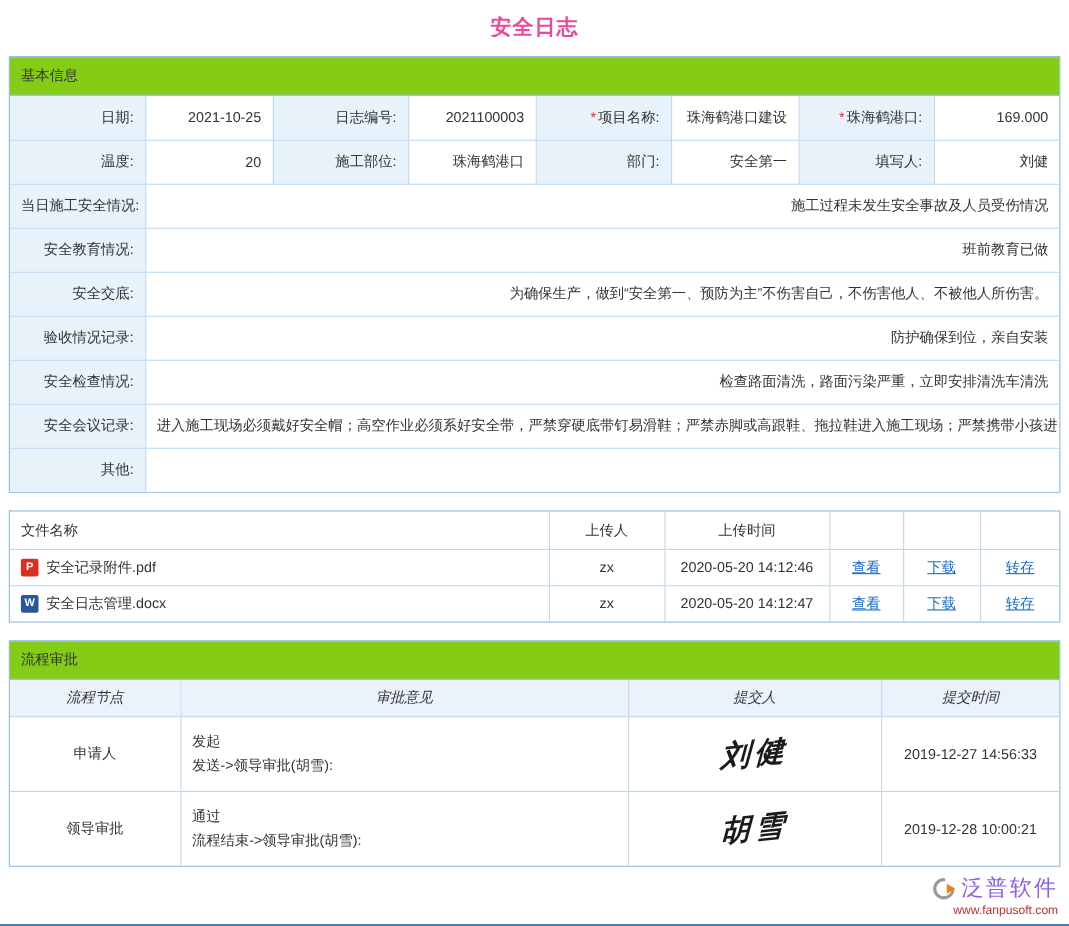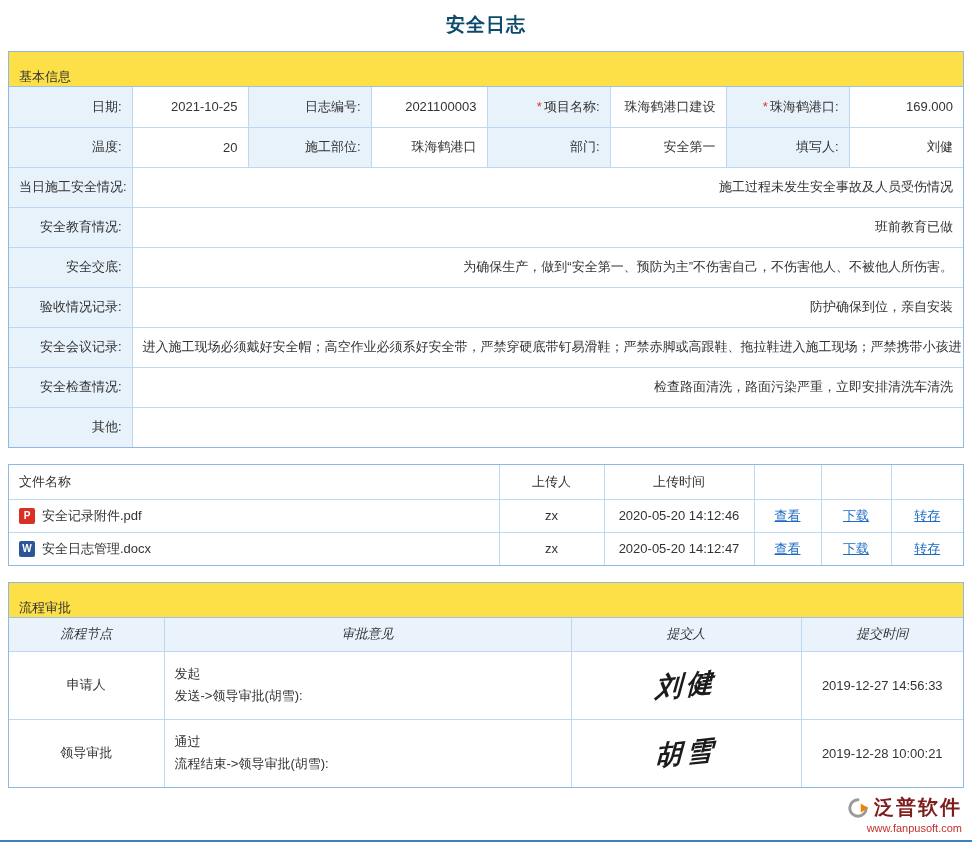--- a/index.html
+++ b/index.html
@@ -3,27 +3,27 @@
 <meta charset="utf-8">
 <style>
   * { box-sizing: border-box; margin: 0; padding: 0; }
   html, body { background: #fff; }
   body {
     width: 972px; height: 842px; position: relative; overflow: hidden;
     font-family: "Liberation Sans", "DejaVu Sans", sans-serif;
     font-size: 13px; color: #333;
   }
   .page-title {
-    text-align: center; font-size: 19px; font-weight: bold; color: #0c4a6e;
+    text-align: center; font-size: 19px; font-weight: bold; color: #ec4899;
     padding: 12px 0 13px 0; letter-spacing: 1px;
   }
   .panel { margin: 0 8px 16px 8px; border: 1px solid #8fb9e4; background: #fff; }
   .panel-header {
-    background: #fde047; border-bottom: 1px solid #9cc2e8;
-    padding: 0 10px; height: 35px; display: flex; align-items: flex-end; gap: 4px;
+    background: #84cc16; border-bottom: 1px solid #9cc2e8;
+    padding: 0 10px; height: 35px; display: flex; align-items: center; gap: 4px;
     color: #333;
   }
   table.grid { border-collapse: collapse; width: 100%; table-layout: fixed; }
   table.grid td {
     border: 1px solid #bdd8f0; padding: 0 10px; vertical-align: middle;
     font-size: 13px; color: #333; overflow: hidden;
   }
   table.grid tr:first-child > td { border-top: none; }
   table.grid tr:last-child > td { border-bottom: none; }
   table.grid td:first-child { border-left: none; }
@@ -62,21 +62,21 @@
   .opinion-line { line-height: 22px; white-space: nowrap; }
   .signature {
     font-family: "DejaVu Serif", serif; font-style: italic; font-weight: bold;
     font-size: 27px; color: #1b1b1b; display: inline-block;
     transform: rotate(-6deg) skewX(-8deg); letter-spacing: 4px;
   }
 
   
   .watermark { position: absolute; right: 10px; bottom: 8px; text-align: right; }
   .brand-row { display: flex; align-items: center; justify-content: flex-end; gap: 5px; }
-  .brand-text { font-size: 20px; font-weight: bold; color: #7f1d1d; letter-spacing: 2px; }
+  .brand-text { font-size: 20px; font-weight: normal; color: #8b5cf6; letter-spacing: 2px; }
   .brand-url { font-size: 11px; color: #c2312b; margin-top: 1px; }
   .bottom-line { position: absolute; left: 0; right: 0; bottom: 0; height: 2px; background: #3d7fc0; }
 </style>
 </head>
 <body>
 
 <div class="page-title">安全日志</div>
 
 <section class="panel">
   <div class="panel-header">
@@ -124,26 +124,26 @@
       </tr>
       <tr>
         <td class="lbl">安全交底:</td>
         <td class="val" colspan="7">为确保生产，做到“安全第一、预防为主”不伤害自己，不伤害他人、不被他人所伤害。</td>
       </tr>
       <tr>
         <td class="lbl">验收情况记录:</td>
         <td class="val" colspan="7">防护确保到位，亲自安装</td>
       </tr>
       <tr>
+        <td class="lbl">安全检查情况:</td>
+        <td class="val" colspan="7">检查路面清洗，路面污染严重，立即安排清洗车清洗</td>
+      </tr>
+      <tr>
         <td class="lbl">安全会议记录:</td>
         <td class="val" colspan="7">进入施工现场必须戴好安全帽；高空作业必须系好安全带，严禁穿硬底带钉易滑鞋；严禁赤脚或高跟鞋、拖拉鞋进入施工现场；严禁携带小孩进</td>
-      </tr>
-      <tr>
-        <td class="lbl">安全检查情况:</td>
-        <td class="val" colspan="7">检查路面清洗，路面污染严重，立即安排清洗车清洗</td>
       </tr>
       <tr>
         <td class="lbl">其他:</td>
         <td class="val" colspan="7"></td>
       </tr>
     </tbody>
   </table>
 </section>
 
 <section class="panel">

